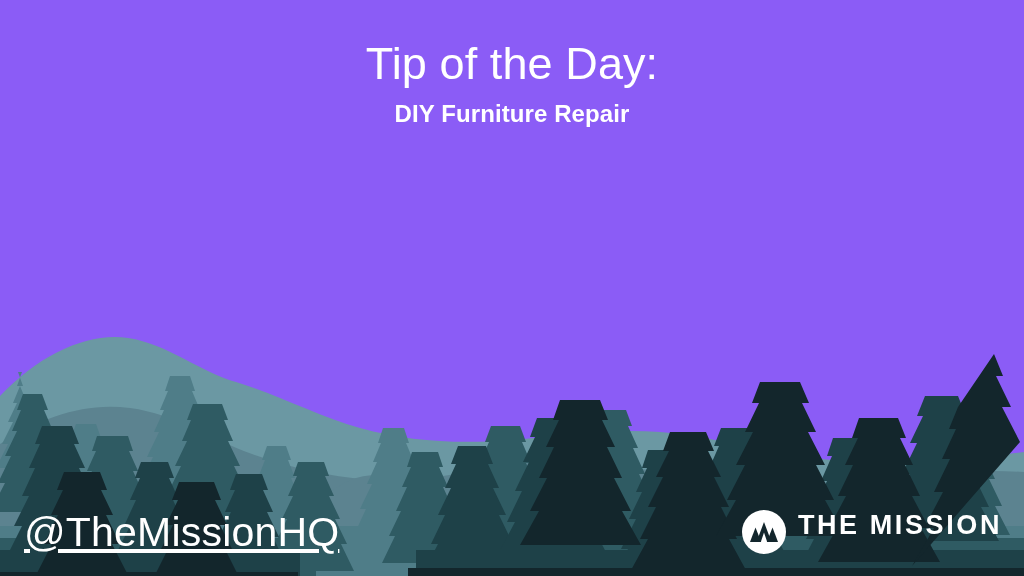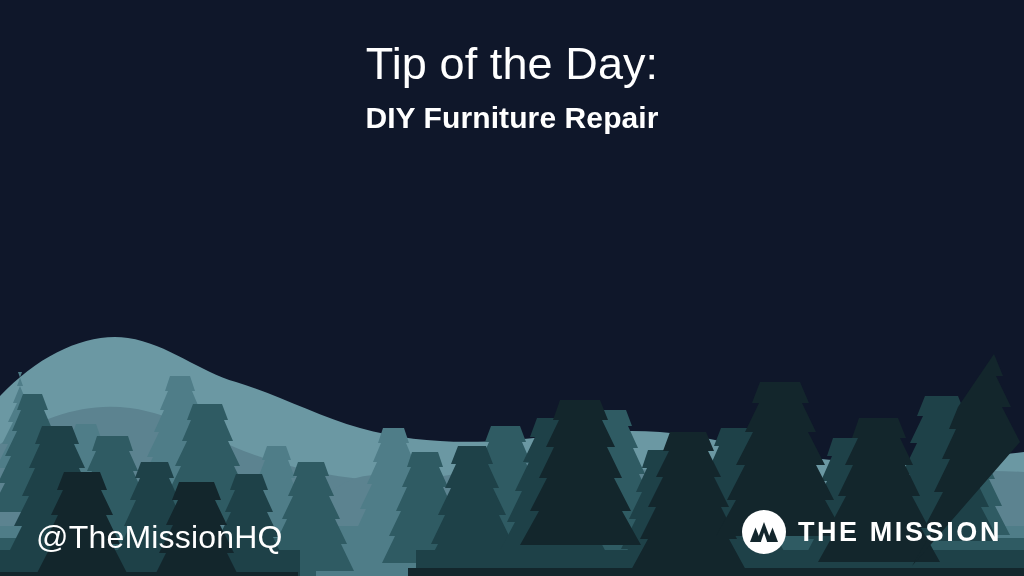--- a/index.html
+++ b/index.html
@@ -4,21 +4,21 @@
 <style>
   * { margin:0; padding:0; box-sizing:border-box; }
   html, body {
     width:1024px; height:576px;
     overflow:hidden;
     font-family:"Liberation Sans", sans-serif;
   }
   #card {
     position:relative;
     width:1024px; height:576px;
-    background:#0f172a;
+    background:#8b5cf6;
     overflow:hidden;
   }
 
   
   #scene {
     position:absolute;
     left:0; bottom:0;
     width:1024px; height:300px;
     display:block;
   }
@@ -34,50 +34,51 @@
   #title {
     margin-top:40px;
     font-size:45px;
     font-weight:400;
     color:#ffffff;
     letter-spacing:0.1px;
     line-height:1.08;
   }
   #subtitle {
     margin-top:12px;
-    font-size:30px;
+    font-size:24px;
     font-weight:700;
     color:#ffffff;
     letter-spacing:0.1px;
     line-height:1.1;
   }
   #body-text {
     margin:88px auto 0 auto;
     width:760px;
     font-size:28px;
     font-weight:400;
     color:#ffffff;
     line-height:1.52;
   }
 
   
   #handle {
     position:absolute;
-    left:36px; bottom:20px;
-    font-size:32px;
+    left:24px; bottom:20px;
+    font-size:41px;
     font-weight:400;
     color:#ffffff;
     letter-spacing:0.2px;
     z-index:6;
+    text-decoration:underline;
   }
   #logo {
     position:absolute;
     right:22px; bottom:22px;
     display:flex;
-    align-items:center;
+    align-items:flex-start;
     gap:12px;
     z-index:6;
   }
   #logo-mark {
     width:44px; height:44px;
     border-radius:50%;
     background:#ffffff;
     display:flex;
     align-items:center;
     justify-content:center;

